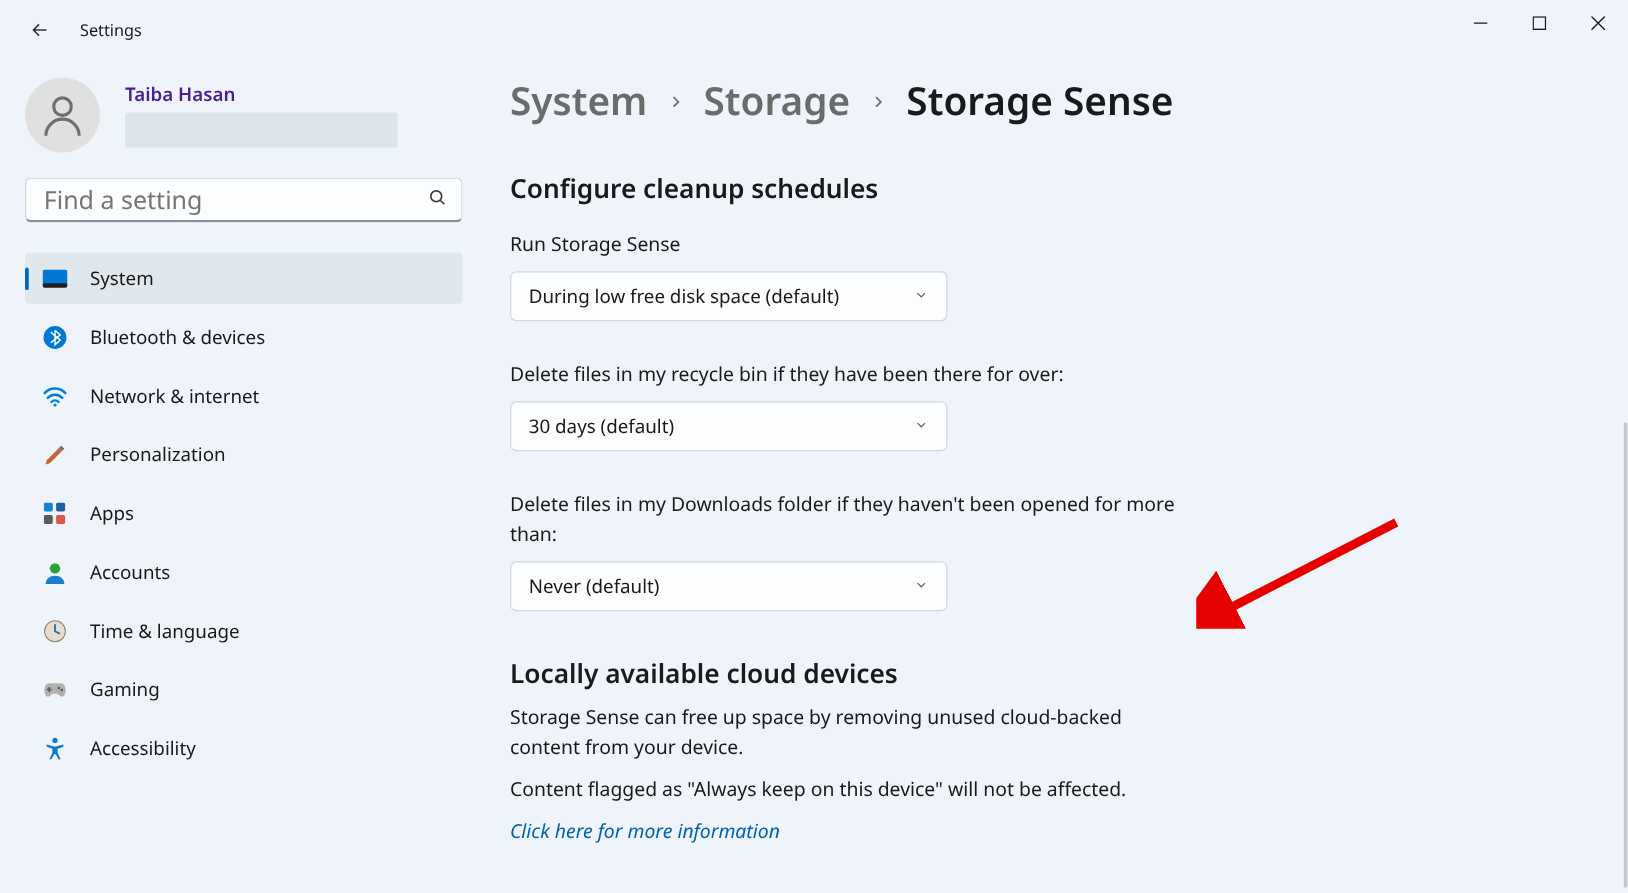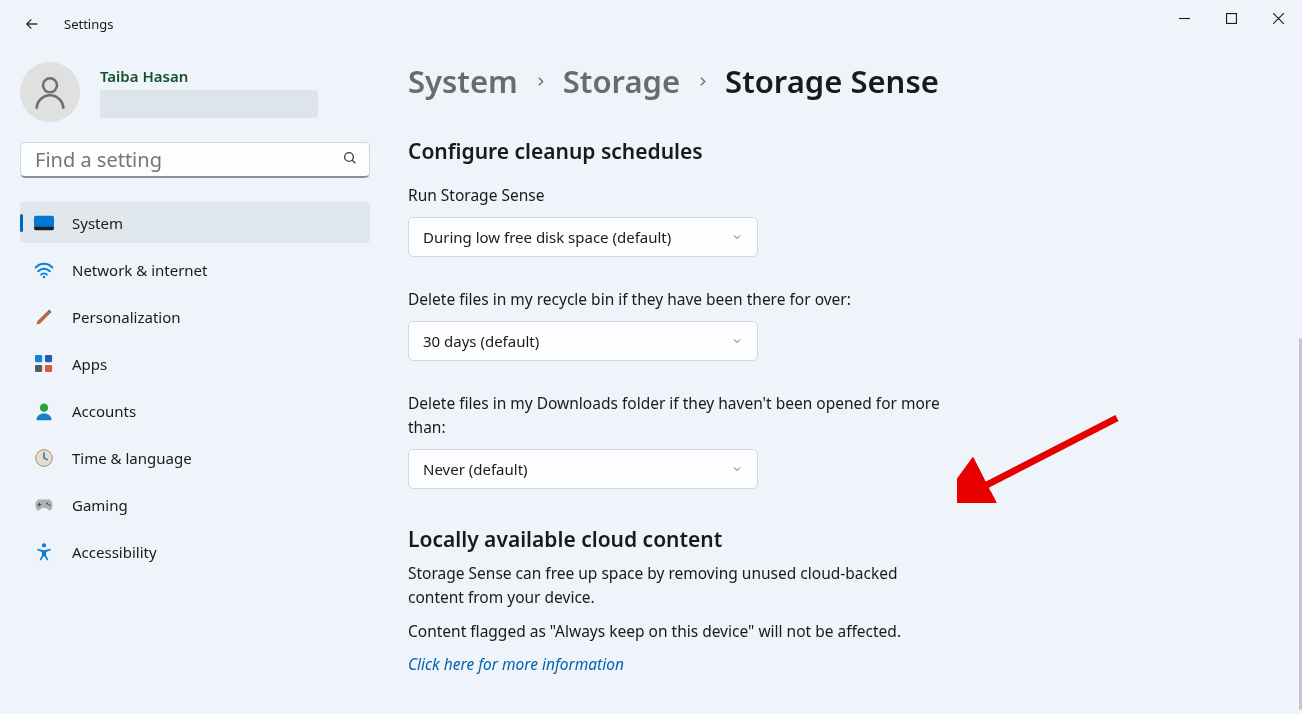--- a/index.html
+++ b/index.html
@@ -9,21 +9,21 @@
     .back-btn { width: 28px; height: 28px; display: flex; align-items: center; justify-content: center; background: transparent; border: none; cursor: pointer; color: #323232; }
     .app-title { margin-left: 18px; font-size: 13px; color: #1a1a1a; }
     .win-controls { position: absolute; right: 0; top: 2px; display: flex; }
     .win-btn { width: 47px; height: 32px; display: flex; align-items: center; justify-content: center; background: transparent; border: none; cursor: pointer; color: #1a1a1a; }
     
     .container { display: flex; height: calc(100% - 48px); }
     .sidebar { width: 380px; padding: 14px 10px 0 20px; display: flex; flex-direction: column; }
     .user-block { display: flex; align-items: center; margin-bottom: 20px; }
     .avatar { width: 60px; height: 60px; border-radius: 50%; background: #e0e0e0; display: flex; align-items: center; justify-content: center; color: #6e6e6e; flex-shrink: 0; }
     .user-txt { margin-left: 20px; }
-    .user-name { font-size: 15px; font-weight: 600; color: #14532d; }
+    .user-name { font-size: 15px; font-weight: 600; color: #4c1d95; }
     .user-email { width: 218px; height: 28px; background: #dee5ea; border-radius: 2px; margin-top: 4px; }
     
     .search-wrap { position: relative; margin-bottom: 24px; width: 350px; }
     .search-input { width: 100%; height: 36px; padding: 0 40px 0 14px; border: 1px solid #cfd8df; border-bottom: 2px solid #8a9299; border-radius: 5px; background: #fbfdfe; font-size: 20px; color: #5f5f5f; outline: none; }
     .search-icon-pos { position: absolute; right: 12px; top: 50%; transform: translateY(-50%); color: #3f3f3f; }
     
     .nav { list-style: none; width: 350px; }
     .nav-item { height: 41px; padding: 0 14px; display: flex; align-items: center; border-radius: 4px; cursor: pointer; position: relative; margin-bottom: 6px; }
     .nav-item.active { background: #e0e7ed; }
     .nav-item.active::before { content: ""; position: absolute; left: 0px; top: 50%; transform: translateY(-50%); width: 3px; height: 18px; background: #0067c0; border-radius: 3px; }
@@ -105,20 +105,29 @@
         <span class="nav-icon">
             <svg width="20" height="16" viewBox="0 0 22 16">
               <rect x="0" y="0" width="22" height="15" rx="2" fill="#0078d4"></rect>
               <rect x="0" y="12" width="22" height="4" rx="2" fill="#1f1f1f"></rect>
             </svg>
           </span>
         <span class="nav-label">System</span>
       </li>
       <li class="nav-item">
         <span class="nav-icon">
+            <svg width="20" height="20" viewBox="0 0 24 24">
+              <circle cx="12" cy="12" r="11" fill="#0078d4"></circle>
+              <path d="M12 5v14l5-4.5L8 7m0 10l9-7.5L12 5" fill="none" stroke="#fff" stroke-width="1.4"></path>
+            </svg>
+          </span>
+        <span class="nav-label">Bluetooth &amp; devices</span>
+      </li>
+      <li class="nav-item">
+        <span class="nav-icon">
             <svg width="20" height="18" viewBox="0 0 24 20">
               <path d="M2 7c5.5-6 14.5-6 20 0M5 11.5c4-4 10-4 14 0M8.5 15.5c2-2 5-2 7 0" fill="none" stroke="#0080e0" stroke-width="2.3" stroke-linecap="round"></path>
               <circle cx="12" cy="18.5" r="1.5" fill="#0080e0"></circle>
             </svg>
           </span>
         <span class="nav-label">Network &amp; internet</span>
       </li>
       <li class="nav-item">
         <span class="nav-icon">
             <svg width="20" height="20" viewBox="0 0 24 24">
@@ -216,21 +225,21 @@
     </div>
 
     <div class="field-label">Delete files in my Downloads folder if they haven't been opened for more than:</div>
     <div class="select-box" style="margin-bottom:36px;justify-content:space-between;">
       <span>Never (default)</span>
       <span class="chev"><svg width="12" height="12" viewBox="0 0 24 24" fill="none" stroke="currentColor" stroke-width="2">
             <path d="M6 9l6 6 6-6"></path>
           </svg></span>
     </div>
 
-    <h2 class="section-title" style="margin-bottom:8px;">Locally available cloud content</h2>
+    <h2 class="section-title" style="margin-bottom:8px;">Locally available cloud devices</h2>
     <div class="desc">Storage Sense can free up space by removing unused cloud-backed content from your device.</div>
     <div class="desc">Content flagged as "Always keep on this device" will not be affected.</div>
     <div class="link">Click here for more information</div>
 
     <svg class="arrow-annot" width="170" height="90" viewBox="0 0 170 90">
       <defs>
           <marker id="ah" markerWidth="9" markerHeight="9" refX="2" refY="4.5" orient="auto">
             <path d="M0 0L9 4.5L0 9z" fill="#e60000"></path>
           </marker>
         </defs>

